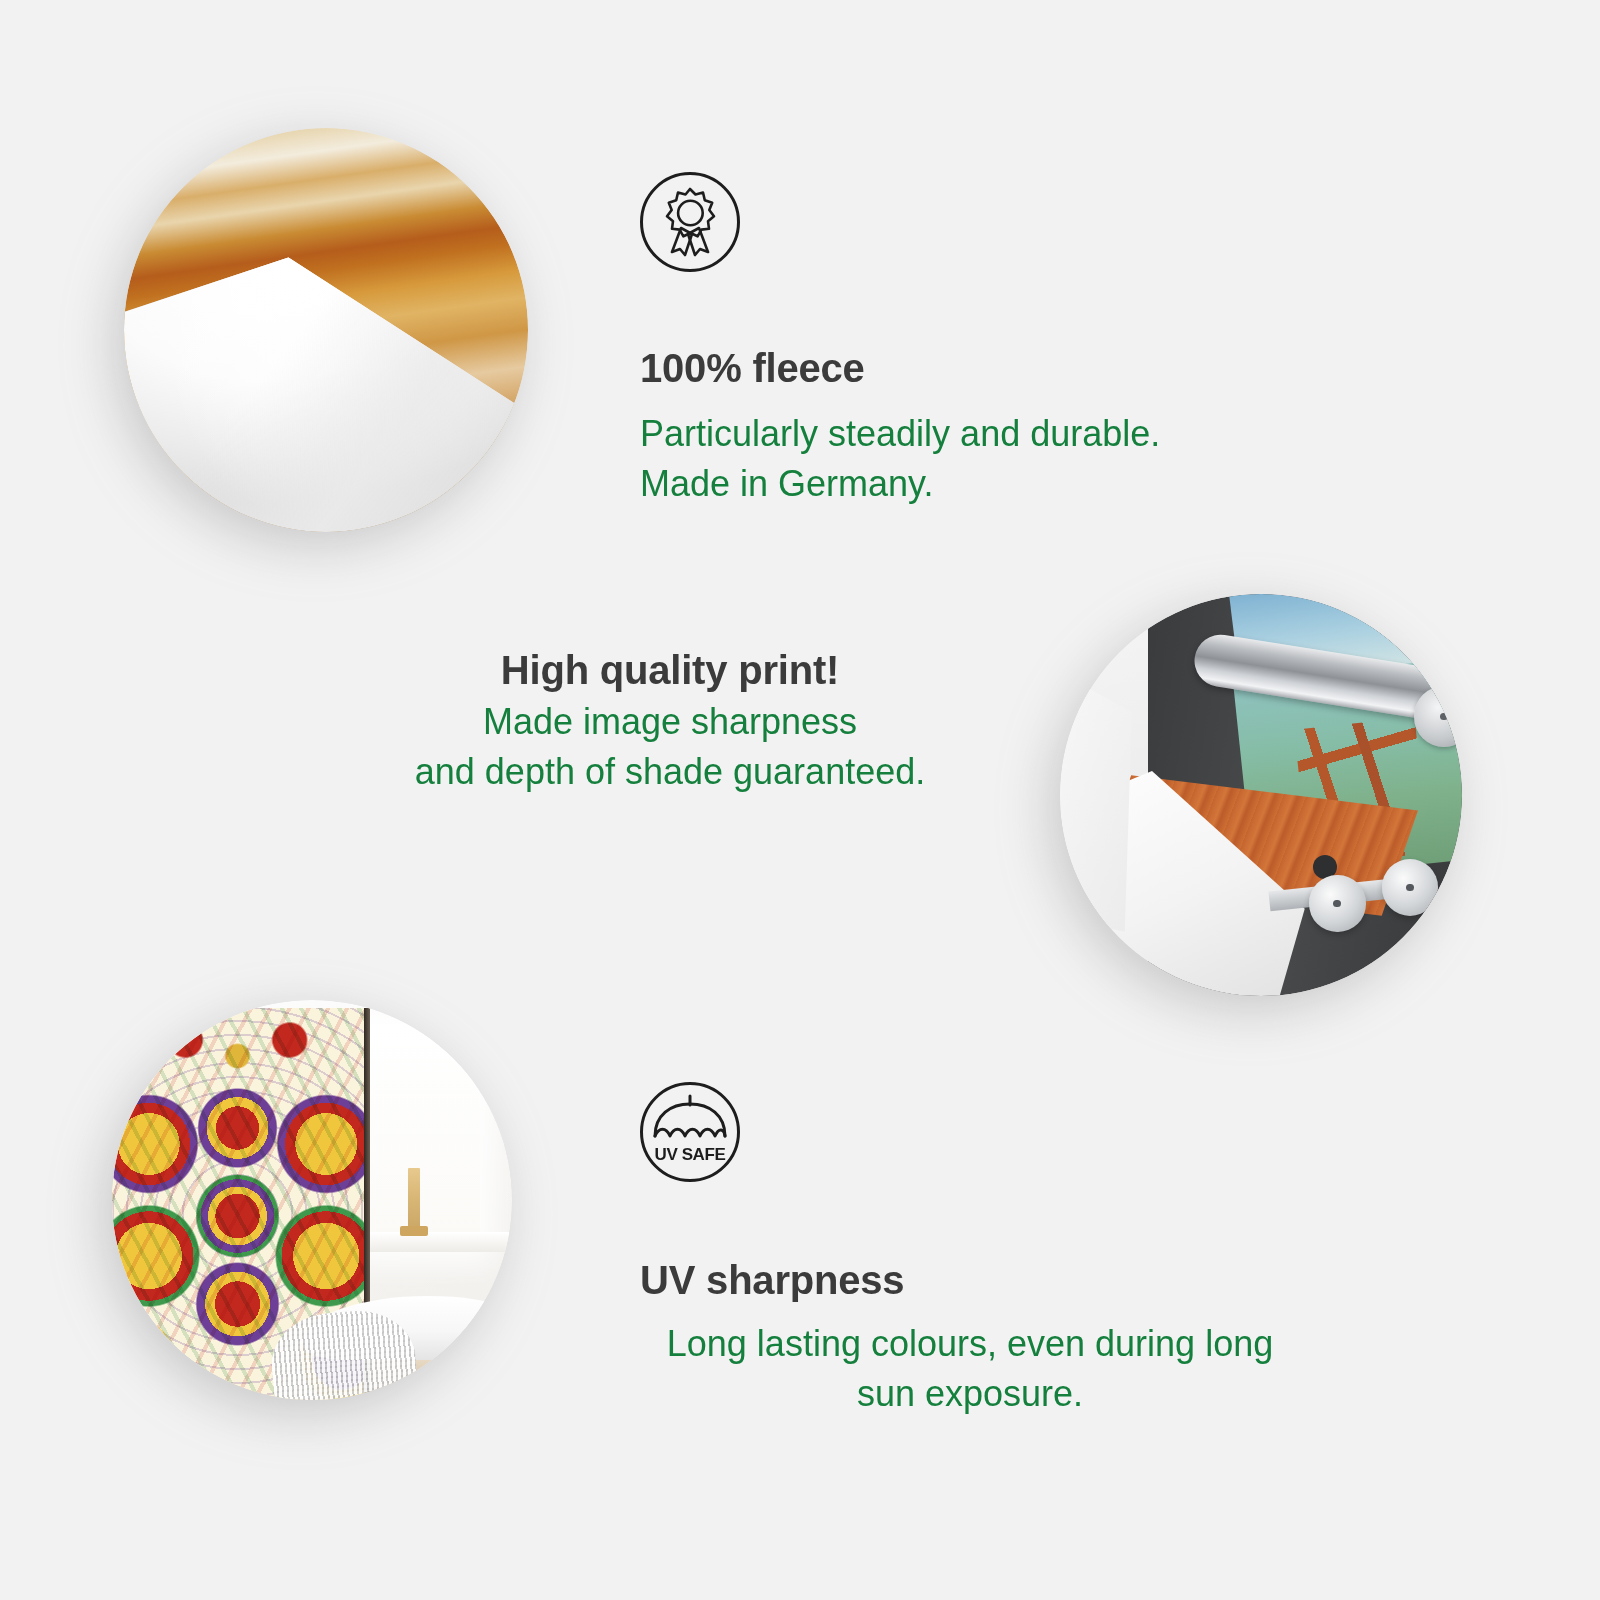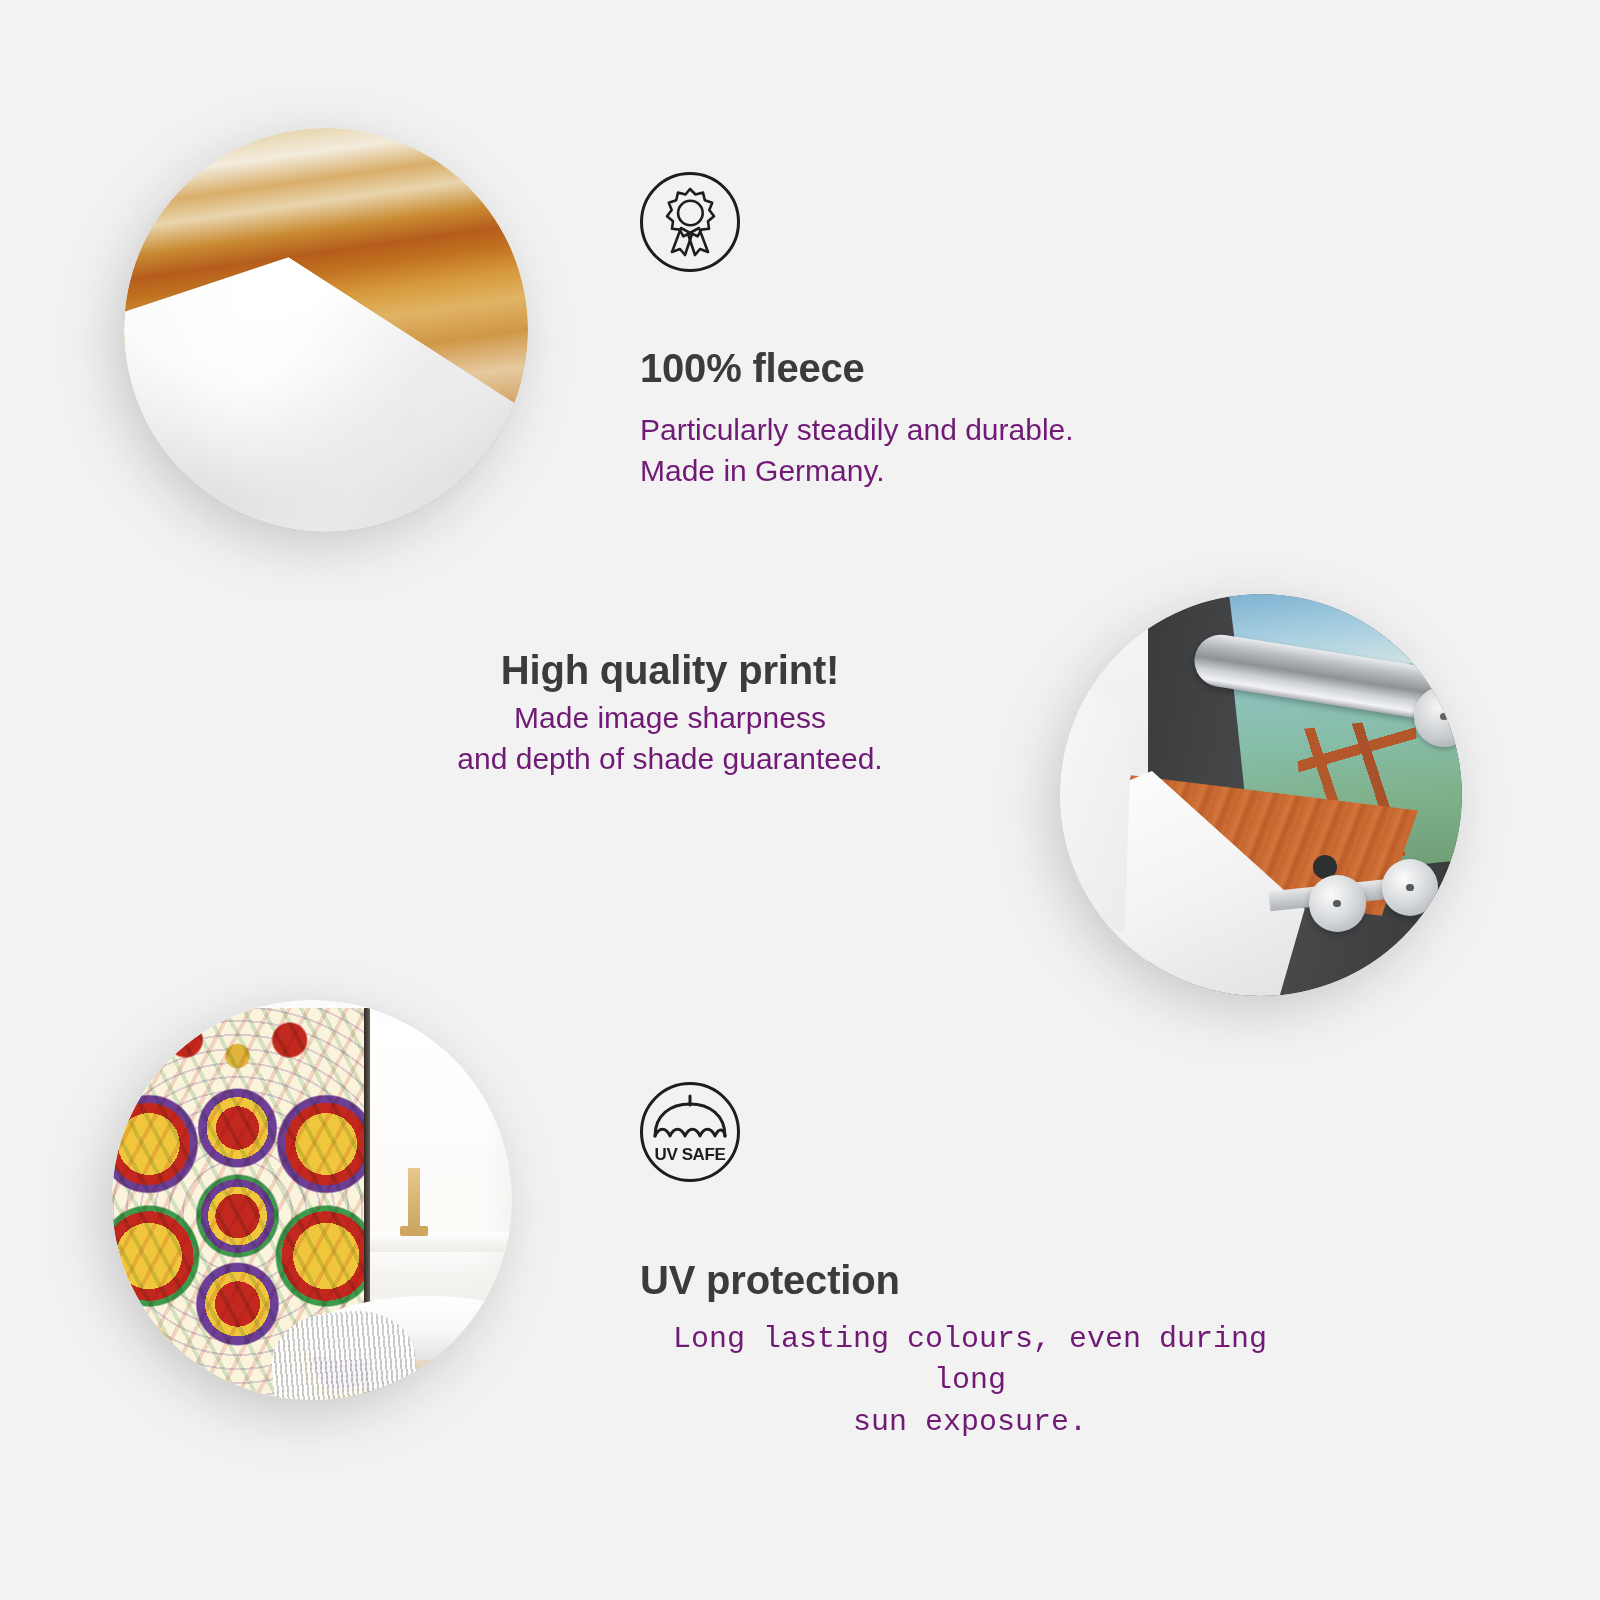--- a/index.html
+++ b/index.html
@@ -276,42 +276,42 @@
   .badge svg { display: block; overflow: visible; }
 
   .f-title {
     font-size: 40px;
     font-weight: bold;
     color: #3b3b3b;
     letter-spacing: -0.2px;
     white-space: nowrap;
   }
   .f-body {
-    font-size: 30px;
+    font-size: 36px;
     line-height: 1.38;
-    color: #701a75;
+    color: #15803d;
     white-space: pre-line;
   }
 
   
   #feature-fleece { left: 640px; top: 172px; width: 640px; }
   #feature-fleece .badge { margin-bottom: 74px; }
   #feature-fleece .f-title { margin-bottom: 18px; }
 
   
   #feature-print { left: 380px; top: 648px; width: 580px; text-align: center; }
   #feature-print .badge-row { display: flex; justify-content: flex-end; }
   #feature-print .badge { margin-bottom: 66px; }
   #feature-print .f-title { margin-bottom: 4px; }
 
   
   #feature-uv { left: 640px; top: 1082px; width: 660px; }
   #feature-uv .badge { margin-bottom: 76px; justify-content: center; }
   #feature-uv .f-title { margin-bottom: 16px; }
-  #feature-uv .f-body { text-align: center; font-family: Liberation Mono, monospace; }
+  #feature-uv .f-body { text-align: center; }
 </style>
 </head>
 <body>
 
 <div class="stage">
 
   <div class="medallion" id="medallion-fleece">
     <div class="medallion-inner">
       <div class="fleece-bg"></div>
       <div class="fleece-curl-shade"></div>
@@ -387,18 +387,18 @@
 
         <path d="M40 2 L40 11"></path>
 
         <path d="M5 42 C5 21 20.5 10 40 10 C59.5 10 75 21 75 42"></path>
 
         <path d="M5 42 C9 33 16 33 20 42 C24 33 31 33 35 42 C39 33 46 33 50 42
                  C54 33 61 33 65 42 C69 33 74 35 75 42"></path>
         <text x="40" y="66" text-anchor="middle" fill="#1d1d1d" stroke="none" font-family="'Liberation Sans', sans-serif" font-size="17" font-weight="bold" letter-spacing="-0.4">UV SAFE</text>
       </svg>
     </div>
-    <div class="f-title">UV protection</div>
+    <div class="f-title">UV sharpness</div>
     <div class="f-body">Long lasting colours, even during long
 sun exposure.</div>
   </div>
 
 </div>
 
 </body></html>

